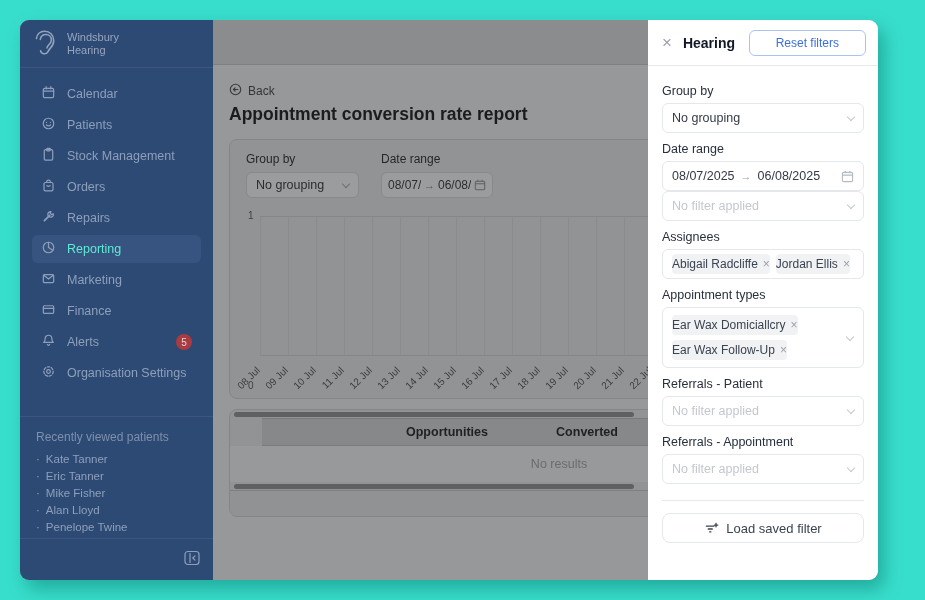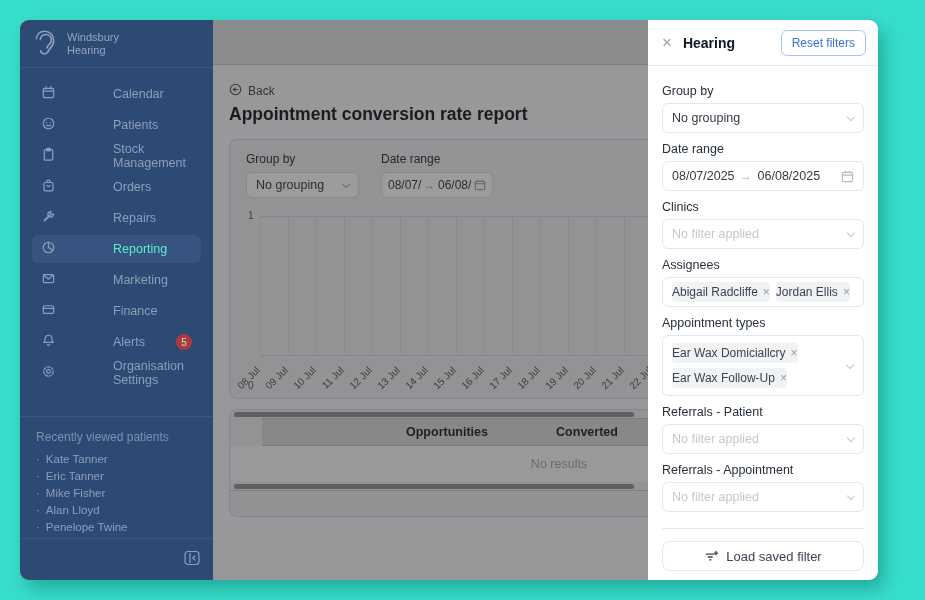--- a/index.html
+++ b/index.html
@@ -13,21 +13,21 @@
   
   .sidebar { width:193px; min-width:193px; background:#2D4A74; display:flex; flex-direction:column; color:#8E9FBB; }
   .logo-row { display:flex; align-items:center; gap:8px; padding:9px 13px; height:48px; border-bottom:1px solid #3C567F; }
   .logo-row svg { stroke:#93A2BD; fill:none; stroke-width:1.7; stroke-linecap:round; }
   .brand { font-size:11px; line-height:13px; color:#96A5BF; }
   .nav { padding-top:12px; }
   .nav-item { display:flex; align-items:center; gap:11px; height:28px; margin:0 12px 3px 12px;
     padding:0 9px; border-radius:6px; font-size:12.5px; cursor:pointer; }
   .nav-item.active { background:#36547F; color:#5eead4; }
   .nav-item svg { stroke:#8E9FBB; fill:none; stroke-width:1.3; stroke-linecap:round; stroke-linejoin:round; flex:0 0 auto; }
-  .nav-item .lbl { flex:1;margin-left:46px; }
+  .nav-item .lbl { flex:1; }
   .badge { background:#A93B41; color:#E3D2D4; font-size:10px; min-width:16px; height:16px; border-radius:8px;
     display:flex; align-items:center; justify-content:center; padding:0 4px; }
   .side-sep { border-top:1px solid #3C567F; margin-top:26px; }
   .recent { padding:13px 16px 0 16px; }
   .recent-title { font-size:12px; color:#7E90AC; margin-bottom:9px; }
   .recent-item { font-size:11.5px; color:#8E9FBB; margin-bottom:5px; cursor:pointer; display:flex; gap:6px; }
   .side-foot { margin-top:auto; border-top:1px solid #3C567F; height:42px; display:flex; align-items:center; justify-content:flex-end; padding:0 12px; }
   .collapse-btn svg { stroke:#8E9FBB; fill:none; stroke-width:1.2; stroke-linecap:round; stroke-linejoin:round; cursor:pointer; }
 
   
@@ -70,21 +70,21 @@
   .t-body { height:36px; display:flex; align-items:center; justify-content:center; background:#98999B; }
   .no-results { font-size:12.5px; color:#6B6C6E; }
   .t-foot { height:26px; background:#919294; border-top:1px solid #7E7F81; }
 
   
   .filters { width:230px; min-width:230px; background:#FFFFFF; display:flex; flex-direction:column; }
   .f-head { height:46px; min-height:46px; display:flex; align-items:center; padding:0 12px 0 14px; border-bottom:1px solid #E7E9EC; }
   .f-close { font-size:17px; color:#9AA1AA; cursor:pointer; line-height:1; }
   .f-title { font-size:14px; font-weight:bold; color:#111827; margin-left:11px; flex:1; }
   .reset-btn { font-size:12px; color:#3D6FD6; border:1px solid #A9C3F0; background:#fff; border-radius:6px;
-    padding:5px 10px; cursor:pointer; }
+    padding:5px 26px; cursor:pointer; }
   .f-body { padding:9px 14px 14px 14px; display:flex; flex-direction:column; flex:1; }
   .f-label { font-size:12.5px; color:#27303C; margin:9px 0 5px 0; }
   .f-ctl { border:1px solid #E4E7EB; border-radius:6px; min-height:30px; display:flex; align-items:center;
     padding:0 9px; font-size:12.5px; cursor:pointer; position:relative; }
   .f-ctl .val { color:#333A45; flex:1; }
   .f-ctl .ph { color:#C3C8CF; flex:1; }
   .f-chev { width:6px; height:6px; border-right:1.5px solid #C3C8CF; border-bottom:1.5px solid #C3C8CF;
     transform:rotate(45deg); margin-top:-3px; flex:0 0 auto; }
   .f-date { gap:6px; }
   .f-date .dval { color:#333A45; }
@@ -341,21 +341,20 @@
         <span class="darrow">→</span>
         <span class="dval">06/08/2025</span>
         <svg width="13" height="13" viewBox="0 0 14 14">
             <rect x="1.5" y="2.5" width="11" height="10" rx="1.5"></rect>
             <line x1="4.5" y1="1" x2="4.5" y2="3.5"></line>
             <line x1="9.5" y1="1" x2="9.5" y2="3.5"></line>
             <line x1="1.5" y1="5.5" x2="12.5" y2="5.5"></line>
           </svg>
       </div>
 
-      <div class="f-label">Clinics</div>
       <div class="f-ctl">
         <span class="ph">No filter applied</span>
         <span class="f-chev"></span>
       </div>
 
       <div class="f-label">Assignees</div>
       <div class="f-ctl f-tags">
         <span class="tag">
             <span>Abigail Radcliffe</span>
             <span class="x">×</span>

